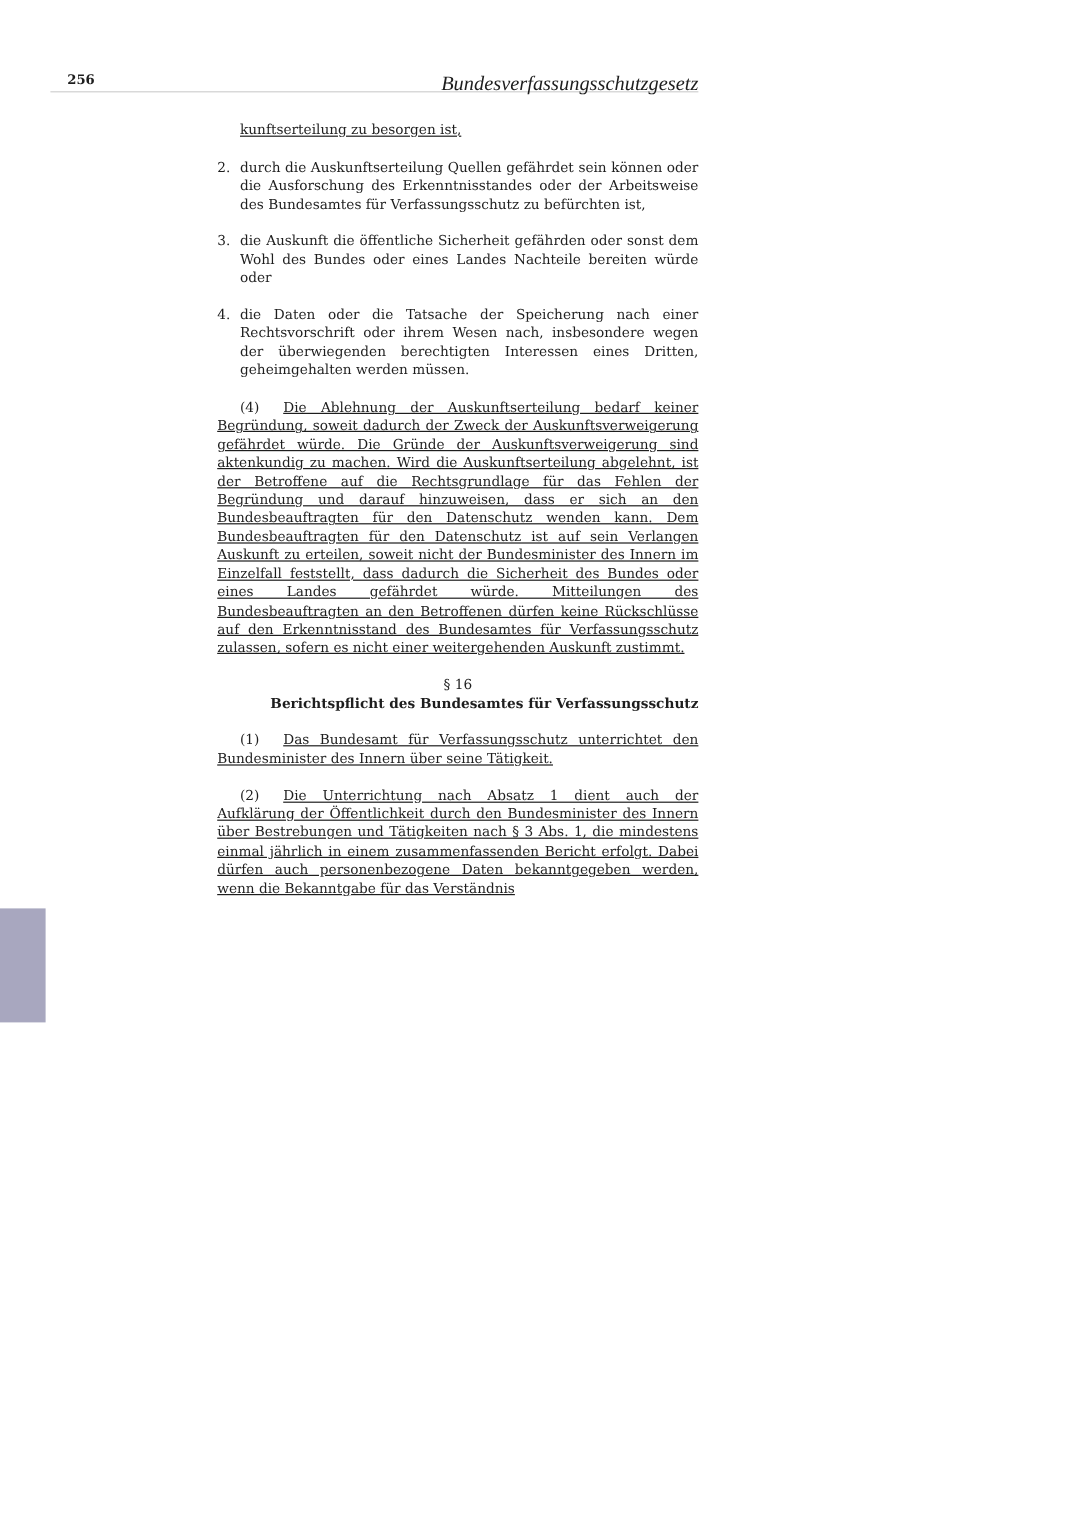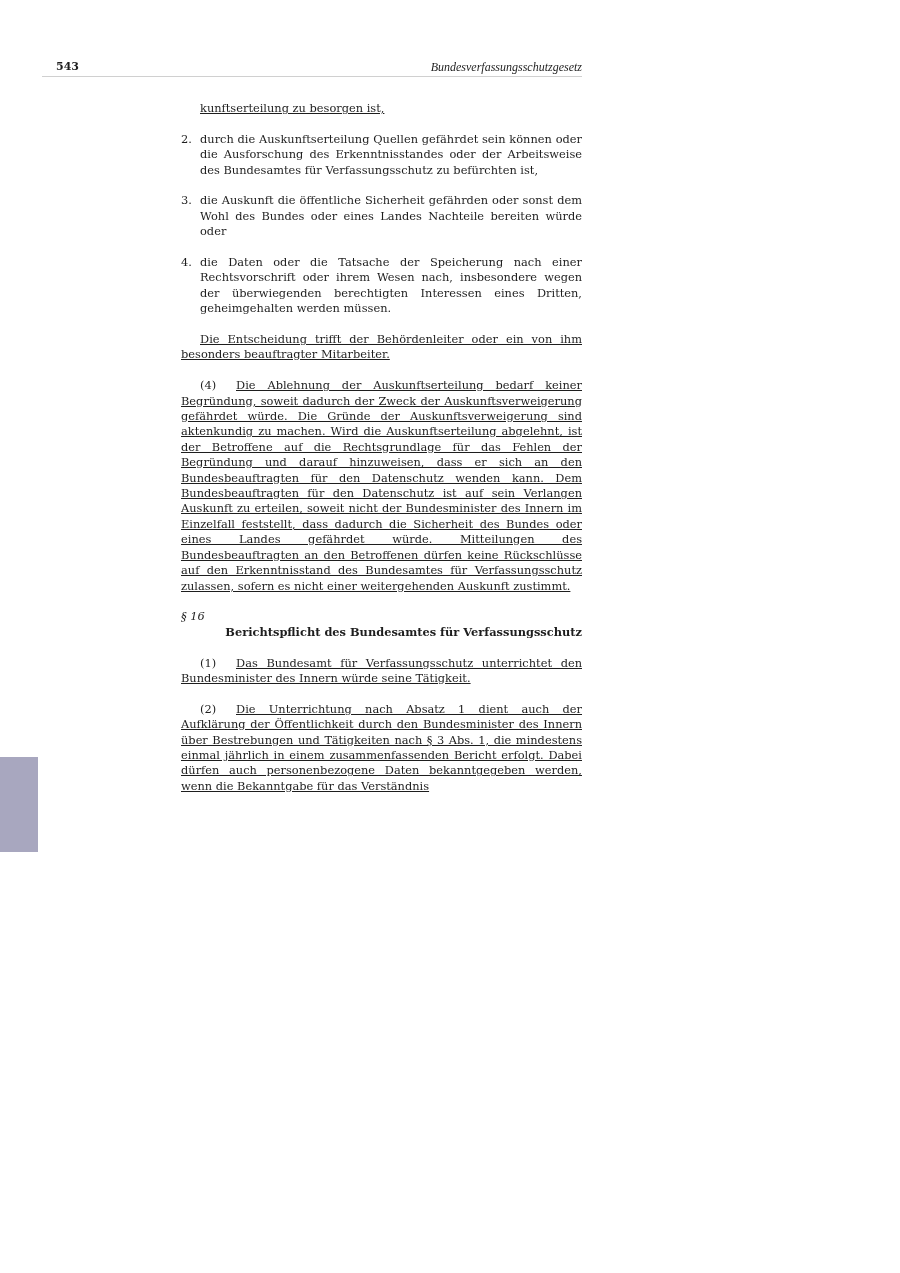--- a/index.html
+++ b/index.html
@@ -1,36 +1,36 @@
 <!DOCTYPE html>
 <html><head>
 <meta charset="utf-8">
 <style>
   html, body { margin: 0; padding: 0; background: #ffffff; }
   body { width: 900px; height: 1273px; position: relative; overflow: hidden; font-family: "DejaVu Serif", serif; color: #1e1e1e; }
   .header { position: absolute; left: 42px; top: 60px; width: 540px; height: 16px; border-bottom: 1px solid #d0d0d0; }
   .page-no { position: absolute; left: 14px; top: 0; font-family: "DejaVu Serif", serif; font-weight: bold; font-size: 11px; }
-  .running-title { position: absolute; right: 0; top: 0; font-family: "Liberation Serif", serif; font-style: italic; font-size: 12px; }
+  .running-title { position: absolute; right: 0; top: 0; font-family: "Liberation Serif", serif; font-style: italic; font-size: 17px; }
   .side-tab { position: absolute; left: 0; top: 757px; width: 38px; height: 95px; background: #a8a7bf; }
   .body { position: absolute; left: 181px; top: 101px; width: 401px; font-size: 11.4px; line-height: 15.4px; text-align: justify; }
   .p { margin: 0 0 15.4px 0; text-decoration: underline; }
   .indent { text-indent: 19px; }
   .cont { padding-left: 19px; }
   .item { display: flex; margin: 0 0 15.4px 0; }
   .item .num { width: 19px; flex: none; }
   .item .txt { flex: 1; }
-  .heading { text-align: left; margin: 0; font-style: italic; }
+  .heading { text-align: center; margin: 0; }
   .heading-title { text-align: right; font-weight: bold; margin: 0 0 15.4px 0; }
   .abs { display: inline-block; width: 36px; text-indent: 0; }
 </style>
 </head>
 <body>
 
 <div class="header">
-  <span class="page-no">543</span>
+  <span class="page-no">256</span>
   <span class="running-title">Bundesverfassungsschutzgesetz</span>
 </div>
 
 <div class="side-tab"></div>
 
 <div class="body">
   <p class="p cont">kunftserteilung zu besorgen ist,</p>
 
   <div class="item">
     <span class="num">2.</span>
@@ -38,24 +38,23 @@
   </div>
   <div class="item">
     <span class="num">3.</span>
     <span class="txt">die Auskunft die öffentliche Sicherheit gefährden oder sonst dem Wohl des Bundes oder eines Landes Nachteile bereiten würde oder</span>
   </div>
   <div class="item">
     <span class="num">4.</span>
     <span class="txt">die Daten oder die Tatsache der Speicherung nach einer Rechtsvorschrift oder ihrem Wesen nach, insbesondere wegen der überwiegenden berechtigten Interessen eines Dritten, geheimgehalten werden müssen.</span>
   </div>
 
-  <p class="p indent">Die Entscheidung trifft der Behördenleiter oder ein von ihm besonders beauftragter Mitarbeiter.</p>
 
 
   <p class="p indent"><span class="abs">(4)</span><span>Die Ablehnung der Auskunftserteilung bedarf keiner Begründung, soweit dadurch der Zweck der Auskunftsverweigerung gefährdet würde. Die Gründe der Auskunftsverweigerung sind aktenkundig zu machen. Wird die Auskunftserteilung abgelehnt, ist der Betroffene auf die Rechtsgrundlage für das Fehlen der Begründung und darauf hinzuweisen, dass er sich an den Bundesbeauftragten für den Datenschutz wenden kann. Dem Bundesbeauftragten für den Datenschutz ist auf sein Verlangen Auskunft zu erteilen, soweit nicht der Bundesminister des Innern im Einzelfall feststellt, dass dadurch die Sicherheit des Bundes oder eines Landes gefährdet würde. Mitteilungen des Bundesbeauftragten an den Betroffenen dürfen keine Rückschlüsse auf den Erkenntnisstand des Bundesamtes für Verfassungsschutz zulassen, sofern es nicht einer weitergehenden Auskunft zustimmt.</span></p>
 
   <p class="heading">§ 16</p>
   <p class="heading-title">Berichtspflicht des Bundesamtes für Verfassungsschutz</p>
 
-  <p class="p indent"><span class="abs">(1)</span><span>Das Bundesamt für Verfassungsschutz unterrichtet den Bundesminister des Innern würde seine Tätigkeit.</span></p>
+  <p class="p indent"><span class="abs">(1)</span><span>Das Bundesamt für Verfassungsschutz unterrichtet den Bundesminister des Innern über seine Tätigkeit.</span></p>
 
   <p class="p indent"><span class="abs">(2)</span><span>Die Unterrichtung nach Absatz 1 dient auch der Aufklärung der Öffentlichkeit durch den Bundesminister des Innern über Bestrebungen und Tätigkeiten nach § 3 Abs. 1, die mindestens einmal jährlich in einem zusammenfassenden Bericht erfolgt. Dabei dürfen auch personenbezogene Daten bekanntgegeben werden, wenn die Bekanntgabe für das Verständnis</span></p>
 </div>
 
 </body></html>

